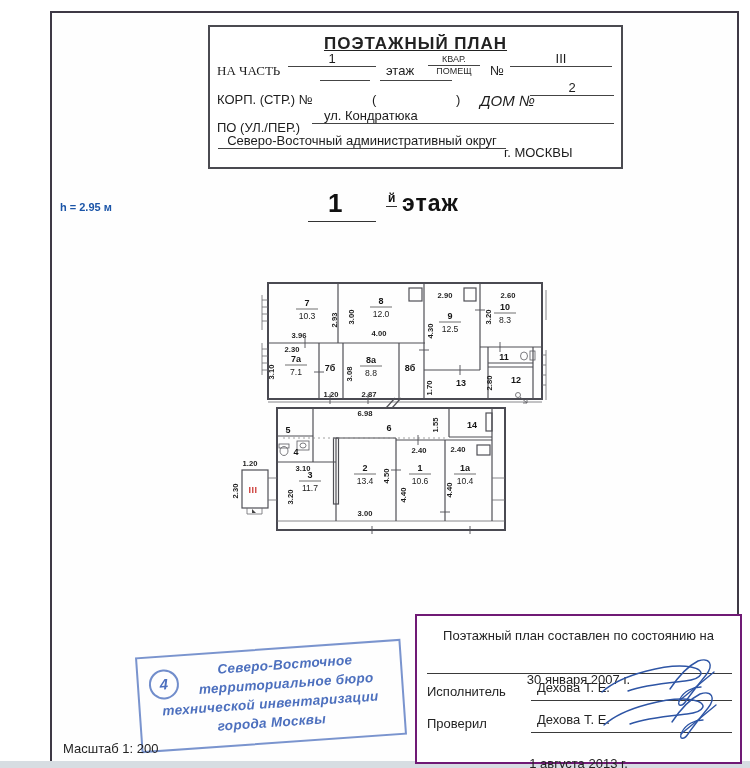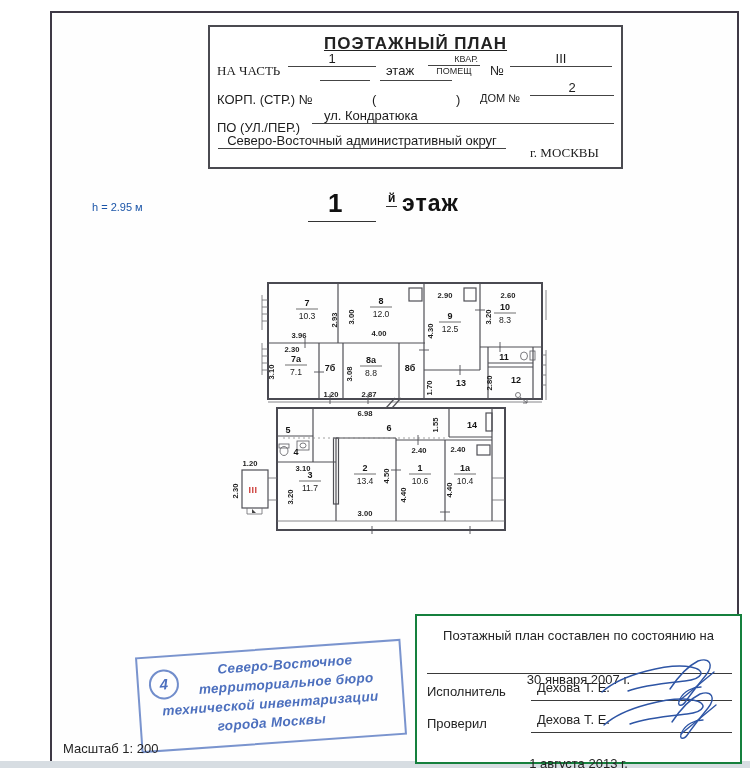--- a/index.html
+++ b/index.html
@@ -8,24 +8,24 @@
   .frame{position:absolute;left:50px;top:11px;width:685px;height:748px;
          border:2px solid #3e3945;background:#fefefe;}
   .bottom-strip{position:absolute;left:0;bottom:0;width:750px;height:7px;background:#d7dde2;}
 
   
   .hbox{position:absolute;left:208px;top:25px;width:411px;height:140px;border:2px solid #4a4a50;background:#fff;}
   .htitle{position:absolute;left:0;top:7px;width:100%;text-align:center;font-size:17px;font-weight:bold;letter-spacing:1px;color:#222;text-decoration:underline;}
   .ul{border-bottom:1.3px solid #444;text-align:center;position:absolute;}
   .lbl{position:absolute;white-space:nowrap;}
   .frac{position:absolute;text-align:center;font-size:9px;line-height:10px;color:#2a2a2a;}
-  .frac .top{border-bottom:1px solid #444;padding:0 2px 1px 2px;text-align:right;}
-
-  
-  .hnote{position:absolute;left:92px;top:201px;font-size:11px;font-weight:normal;color:#1b55a8;}
+  .frac .top{border-bottom:1px solid #444;padding:0 2px 1px 2px;}
+
+  
+  .hnote{position:absolute;left:60px;top:201px;font-size:11px;font-weight:bold;color:#1b55a8;}
   .fh{position:absolute;left:300px;top:188px;width:220px;height:40px;color:#111;}
   .fh .one{position:absolute;left:28px;top:0;font-size:26px;font-weight:bold;}
   .fh .oneline{position:absolute;left:8px;top:33px;width:68px;border-bottom:1.5px solid #333;}
   .fh .suf{position:absolute;left:86px;top:3px;font-size:12px;font-weight:bold;border-bottom:1.3px solid #333;padding:0 2px 1px 2px;}
   .fh .word{position:absolute;left:102px;top:2px;font-size:23px;font-weight:bold;letter-spacing:1px;}
 
   
   .plan{position:absolute;left:225px;top:270px;width:350px;height:290px;}
   .wall{stroke:#4a4a52;stroke-width:2;fill:none;}
   .iwall{stroke:#4f4f55;stroke-width:1.2;fill:none;}
@@ -40,21 +40,21 @@
   text.ent{font-size:9px;font-weight:bold;fill:#cc3b36;text-anchor:middle;letter-spacing:.5px;font-family:"Liberation Sans",sans-serif;}
 
   
   .stamp{position:absolute;left:138px;top:648px;width:262px;height:92px;transform:rotate(-4deg);
          border:2px solid rgba(77,112,190,.75);background:rgba(255,255,255,.0);color:#4d70be;}
   .stamp .circ{position:absolute;left:10px;top:12px;width:26px;height:26px;border:2px solid rgba(77,112,190,.8);
          border-radius:50%;text-align:center;line-height:26px;font-size:15px;font-weight:bold;font-style:italic;}
   .stline{position:absolute;right:2px;text-align:center;font-size:13.5px;font-weight:bold;font-style:italic;letter-spacing:.3px;white-space:nowrap;}
 
   
-  .sigbox{position:absolute;left:415px;top:614px;width:323px;height:146px;border:2px solid #15803d;background:#fff;font-size:13px;color:#242424;}
+  .sigbox{position:absolute;left:415px;top:614px;width:323px;height:146px;border:2px solid #701a75;background:#fff;font-size:13px;color:#242424;}
   .sig-line{position:absolute;border-bottom:1.2px solid #3a3a3a;}
   .ctr{position:absolute;left:0;width:100%;text-align:center;}
   .scale{position:absolute;left:63px;top:733px;font-size:13px;color:#242424;margin-top:8px;}
   .sigsvg{position:absolute;left:0;top:0;width:323px;height:146px;pointer-events:none;}
   .sg{stroke:#2e55a5;stroke-width:1.4;fill:none;stroke-linecap:round;}
 </style>
 </head>
 <body>
 
 <div id="page">
@@ -72,28 +72,28 @@
       <div>ПОМЕЩ</div>
     </div>
     <span class="lbl" style="left:280px;top:36px;font-size:13px;">№</span>
     <span class="ul" style="left:300px;top:24px;width:102px;font-size:13px;">III</span>
 
     <span class="lbl" style="left:7px;top:65px;font-size:13px;">КОРП. (СТР.) №</span>
     <span class="ul" style="left:110px;top:53px;width:50px;"></span>
     <span class="lbl" style="left:162px;top:65px;font-size:13px;">(</span>
     <span class="ul" style="left:170px;top:53px;width:72px;"></span>
     <span class="lbl" style="left:246px;top:65px;font-size:13px;">)</span>
-    <span class="lbl" style="left:270px;top:65px;font-size:11px;">ДОМ №</span>
+    <span class="lbl" style="left:270px;top:65px;font-size:15px;font-style:italic;">ДОМ №</span>
     <span class="ul" style="left:320px;top:53px;width:84px;font-size:13px;">2</span>
 
     <span class="lbl" style="left:7px;top:93px;font-size:13px;">ПО (УЛ./ПЕР.)</span>
     <span class="ul" style="left:8px;top:106px;width:288px;font-size:13px;">Северо-Восточный административный округ</span>
 
     <span class="ul" style="left:102px;top:81px;width:302px;text-align:left;padding-left:12px;font-size:13px;box-sizing:border-box;">ул. Кондратюка</span>
-    <span class="lbl" style="left:320px;top:118px;font-size:13px;font-family:Liberation Serif, serif;">г. МОСКВЫ</span>
+    <span class="lbl" style="left:294px;top:118px;font-size:13px;">г. МОСКВЫ</span>
   </div>
 
   <div class="hnote">h = 2.95 м</div>
   <div class="fh">
     <span class="one">1</span>
     <span class="oneline"></span>
     <span class="suf">й</span>
     <span class="word">этаж</span>
   </div>
 

